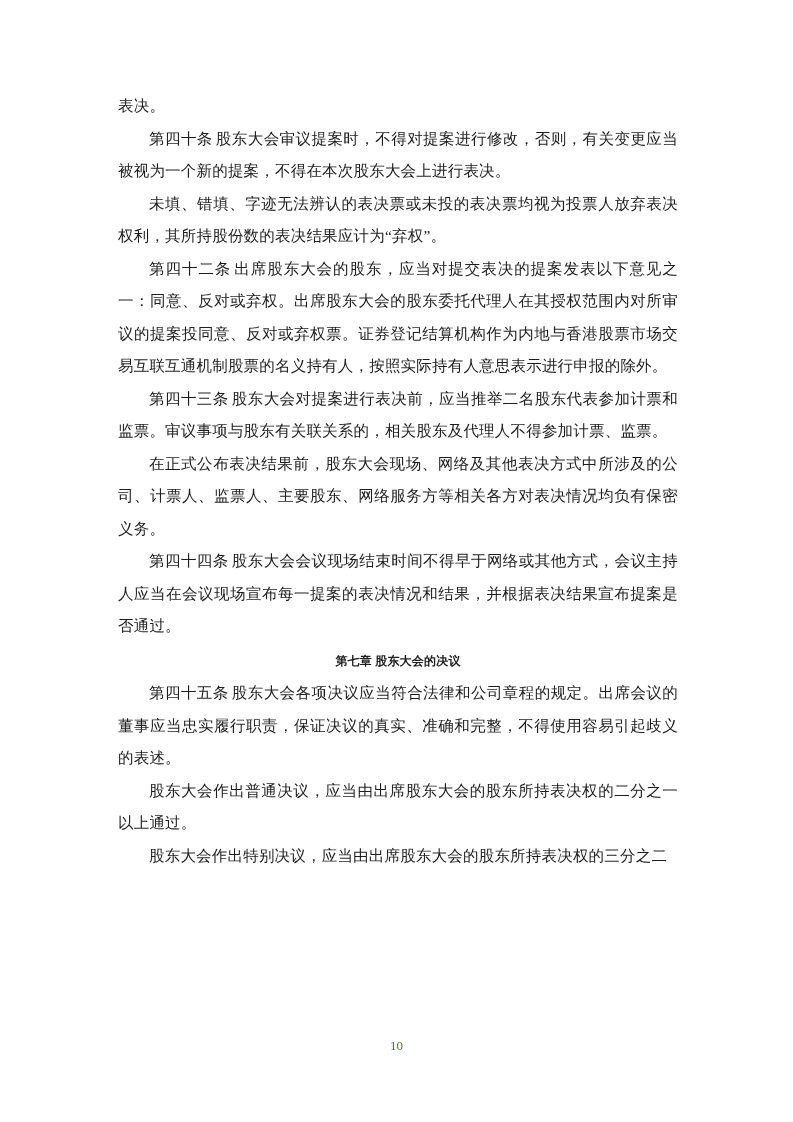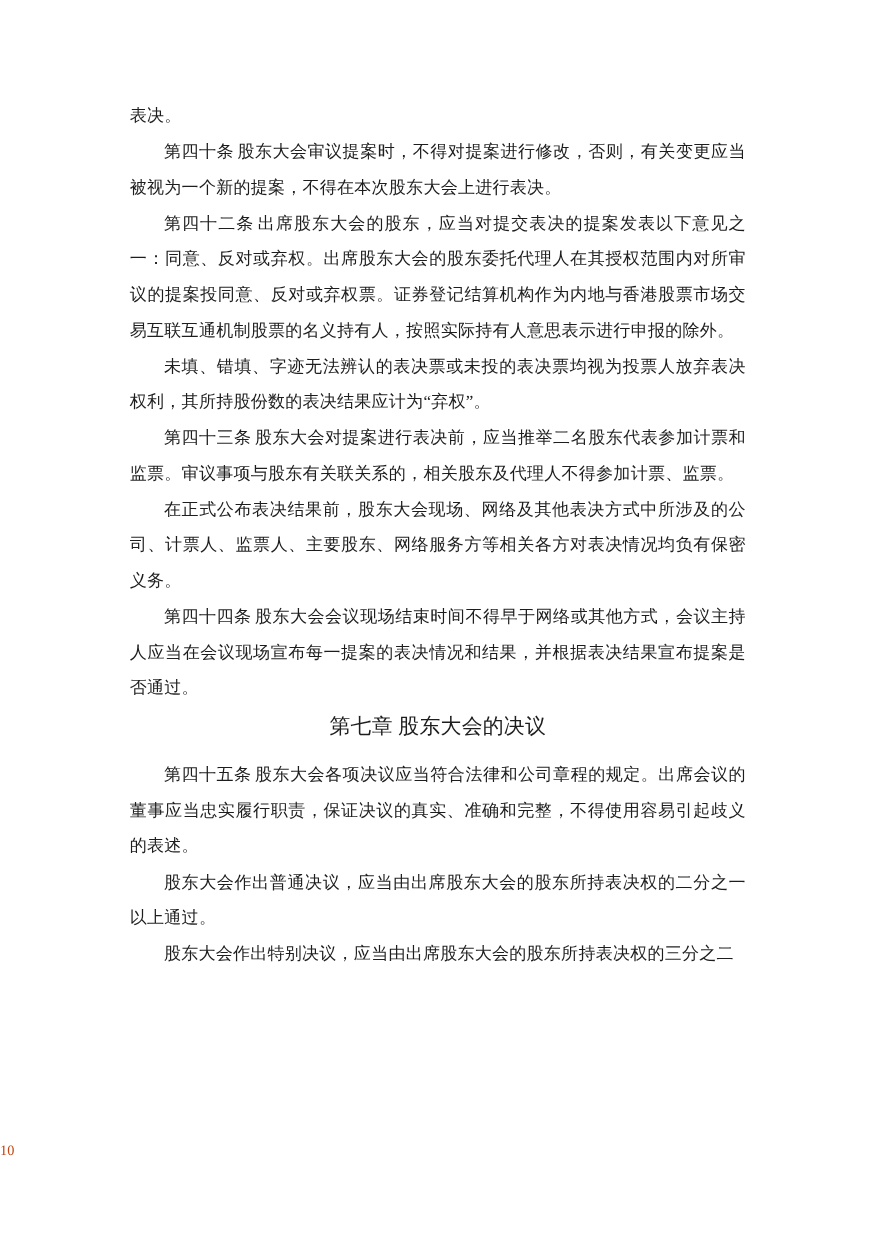--- a/index.html
+++ b/index.html
@@ -34,42 +34,43 @@
   .para.continuation {
     text-indent: 0;
   }
   .article-label {
     font-weight: normal;
     margin-right: 3px;
   }
   .chapter-heading {
     text-align: center;
     text-indent: 0;
-    font-weight: normal;
-    font-size: 19px;
-    margin: 2px 0 12px 0;
+    font-weight: bold;
+    font-size: 12px;
+    margin: 2px 0 0 0;
   }
   .page-number {
     position: absolute;
     left: 0;
     top: 1038px;
     width: 793px;
+    text-align: center;
     font-size: 13px;
-    color: #c2410c;
+    color: #4d7c0f;
   }
 </style>
 </head>
 <body>
 
 <div class="page">
   <div class="doc-body" id="doc-body">
       <p class="para continuation">表决。</p>
       <p class="para article"><span class="article-label">第四十条</span><span>股东大会审议提案时，不得对提案进行修改，否则，有关变更应当被视为一个新的提案，不得在本次股东大会上进行表决。</span></p>
+      <p class="para plain">未填、错填、字迹无法辨认的表决票或未投的表决票均视为投票人放弃表决权利，其所持股份数的表决结果应计为“弃权”。</p>
       <p class="para article"><span class="article-label">第四十二条</span><span>出席股东大会的股东，应当对提交表决的提案发表以下意见之一：同意、反对或弃权。出席股东大会的股东委托代理人在其授权范围内对所审议的提案投同意、反对或弃权票。证券登记结算机构作为内地与香港股票市场交易互联互通机制股票的名义持有人，按照实际持有人意思表示进行申报的除外。</span></p>
-      <p class="para plain">未填、错填、字迹无法辨认的表决票或未投的表决票均视为投票人放弃表决权利，其所持股份数的表决结果应计为“弃权”。</p>
       <p class="para article"><span class="article-label">第四十三条</span><span>股东大会对提案进行表决前，应当推举二名股东代表参加计票和监票。审议事项与股东有关联关系的，相关股东及代理人不得参加计票、监票。</span></p>
       <p class="para plain">在正式公布表决结果前，股东大会现场、网络及其他表决方式中所涉及的公司、计票人、监票人、主要股东、网络服务方等相关各方对表决情况均负有保密义务。</p>
       <p class="para article"><span class="article-label">第四十四条</span><span>股东大会会议现场结束时间不得早于网络或其他方式，会议主持人应当在会议现场宣布每一提案的表决情况和结果，并根据表决结果宣布提案是否通过。</span></p>
       <p class="chapter-heading">第七章 股东大会的决议</p>
       <p class="para article"><span class="article-label">第四十五条</span><span>股东大会各项决议应当符合法律和公司章程的规定。出席会议的董事应当忠实履行职责，保证决议的真实、准确和完整，不得使用容易引起歧义的表述。</span></p>
       <p class="para plain">股东大会作出普通决议，应当由出席股东大会的股东所持表决权的二分之一以上通过。</p>
       <p class="para plain">股东大会作出特别决议，应当由出席股东大会的股东所持表决权的三分之二</p>
     </div>
   <div class="page-number">10</div>
 </div>

